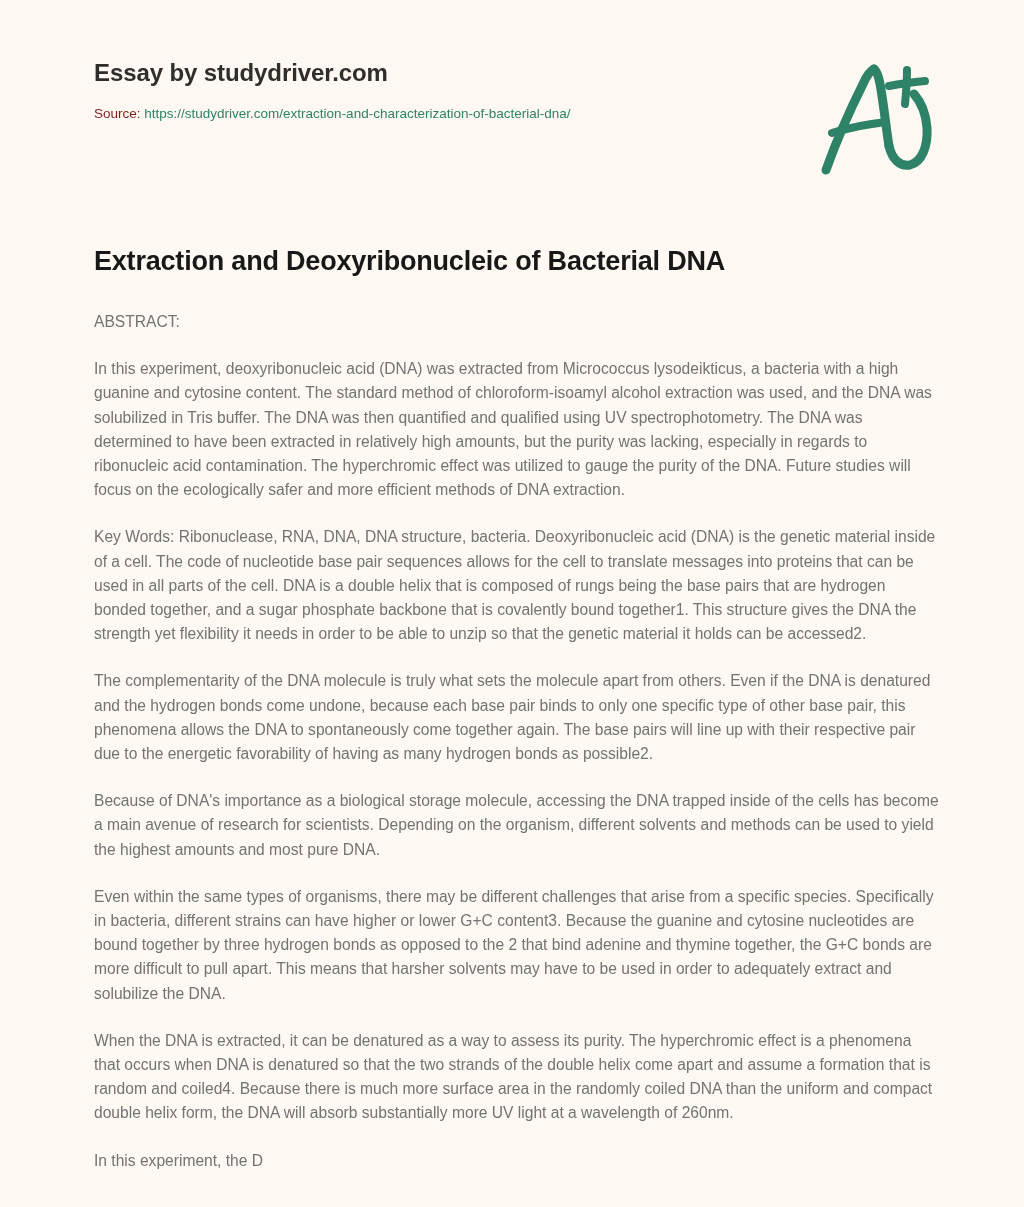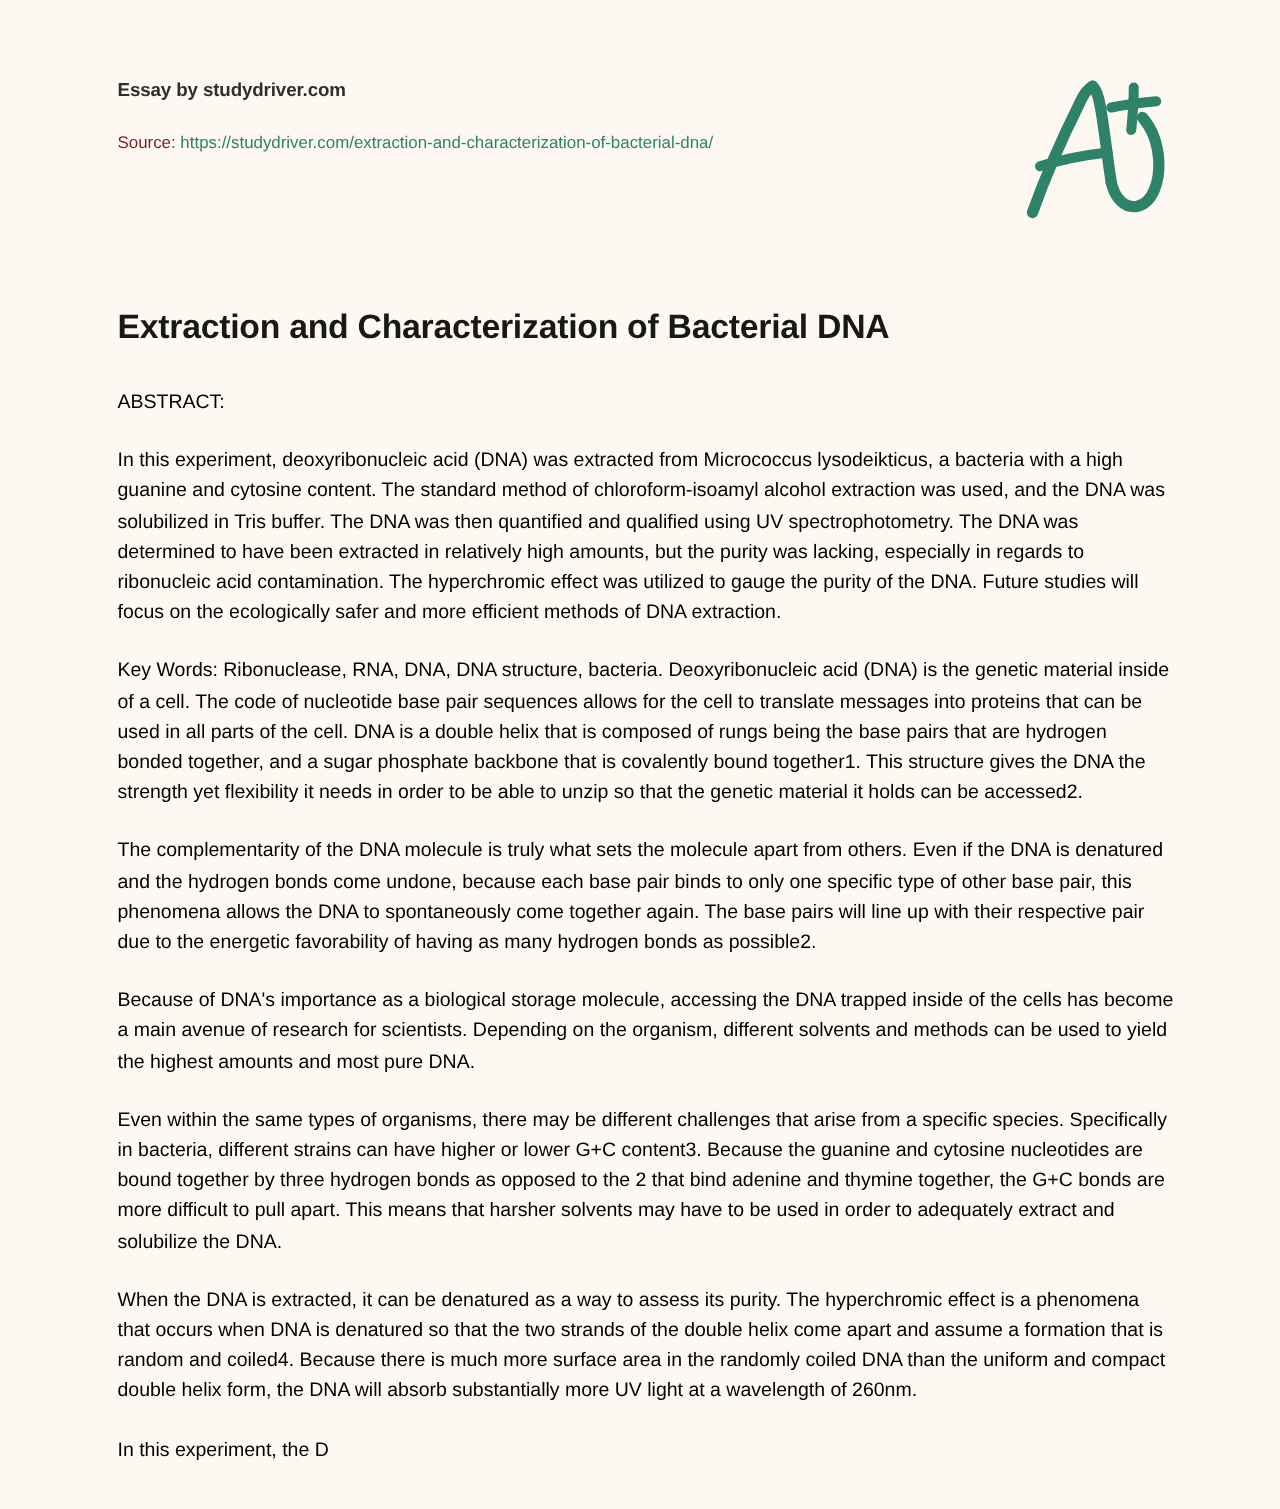--- a/index.html
+++ b/index.html
@@ -34,21 +34,21 @@
   }
 
   .header-left {
     position: absolute;
     left: 94px;
     top: 60px;
     width: 700px;
   }
 
   .brand-line {
-    font-size: 15px;
+    font-size: 24px;
     font-weight: bold;
     color: #2f2e2d;
     letter-spacing: -0.1px;
     line-height: 26px;
     white-space: nowrap;
   }
 
   .source-line {
     margin-top: 19px;
     font-size: 13.5px;
@@ -90,21 +90,21 @@
     color: #181818;
     line-height: 36px;
     letter-spacing: -0.2px;
     margin: 0 0 31px 0;
     white-space: nowrap;
   }
 
   .para {
     font-size: 15.6px;
     line-height: 24.2px;
-    color: #000000;
+    color: #737373;
     margin: 0 0 23px 0;
     text-align: left;
     word-spacing: 0px;
   }
 
   .para.section-label {
     margin-bottom: 23px;
   }
 
   .para:last-child { margin-bottom: 16px; }
@@ -141,21 +141,21 @@
           <path d="M101 12 C101 24, 100 36, 99 46" stroke-width="8"></path>
 
           <path d="M83 28 C93 26, 108 24, 119 23" stroke-width="8"></path>
         </g>
       </svg>
     </div>
 
   </div>
 
   <div class="article">
-    <h1 class="article-title">Extraction and Characterization of Bacterial DNA</h1>
+    <h1 class="article-title">Extraction and Deoxyribonucleic of Bacterial DNA</h1>
 
     <p class="para section-label">ABSTRACT:</p>
     <p class="para">In this experiment, deoxyribonucleic acid (DNA) was extracted from Micrococcus lysodeikticus, a bacteria with a high guanine and cytosine content. The standard method of chloroform-isoamyl alcohol extraction was used, and the DNA was solubilized in Tris buffer. The DNA was then quantified and qualified using UV spectrophotometry. The DNA was determined to have been extracted in relatively high amounts, but the purity was lacking, especially in regards to ribonucleic acid contamination. The hyperchromic effect was utilized to gauge the purity of the DNA. Future studies will focus on the ecologically safer and more efficient methods of DNA extraction.</p>
     <p class="para">Key Words: Ribonuclease, RNA, DNA, DNA structure, bacteria. Deoxyribonucleic acid (DNA) is the genetic material inside of a cell. The code of nucleotide base pair sequences allows for the cell to translate messages into proteins that can be used in all parts of the cell. DNA is a double helix that is composed of rungs being the base pairs that are hydrogen bonded together, and a sugar phosphate backbone that is covalently bound together1. This structure gives the DNA the strength yet flexibility it needs in order to be able to unzip so that the genetic material it holds can be accessed2.</p>
     <p class="para">The complementarity of the DNA molecule is truly what sets the molecule apart from others. Even if the DNA is denatured and the hydrogen bonds come undone, because each base pair binds to only one specific type of other base pair, this phenomena allows the DNA to spontaneously come together again. The base pairs will line up with their respective pair due to the energetic favorability of having as many hydrogen bonds as possible2.</p>
     <p class="para">Because of DNA's importance as a biological storage molecule, accessing the DNA trapped inside of the cells has become a main avenue of research for scientists. Depending on the organism, different solvents and methods can be used to yield the highest amounts and most pure DNA.</p>
     <p class="para">Even within the same types of organisms, there may be different challenges that arise from a specific species. Specifically in bacteria, different strains can have higher or lower G+C content3. Because the guanine and cytosine nucleotides are bound together by three hydrogen bonds as opposed to the 2 that bind adenine and thymine together, the G+C bonds are more difficult to pull apart. This means that harsher solvents may have to be used in order to adequately extract and solubilize the DNA.</p>
     <p class="para">When the DNA is extracted, it can be denatured as a way to assess its purity. The hyperchromic effect is a phenomena that occurs when DNA is denatured so that the two strands of the double helix come apart and assume a formation that is random and coiled4. Because there is much more surface area in the randomly coiled DNA than the uniform and compact double helix form, the DNA will absorb substantially more UV light at a wavelength of 260nm.</p>
     <p class="para">In this experiment, the D</p>
   </div>

